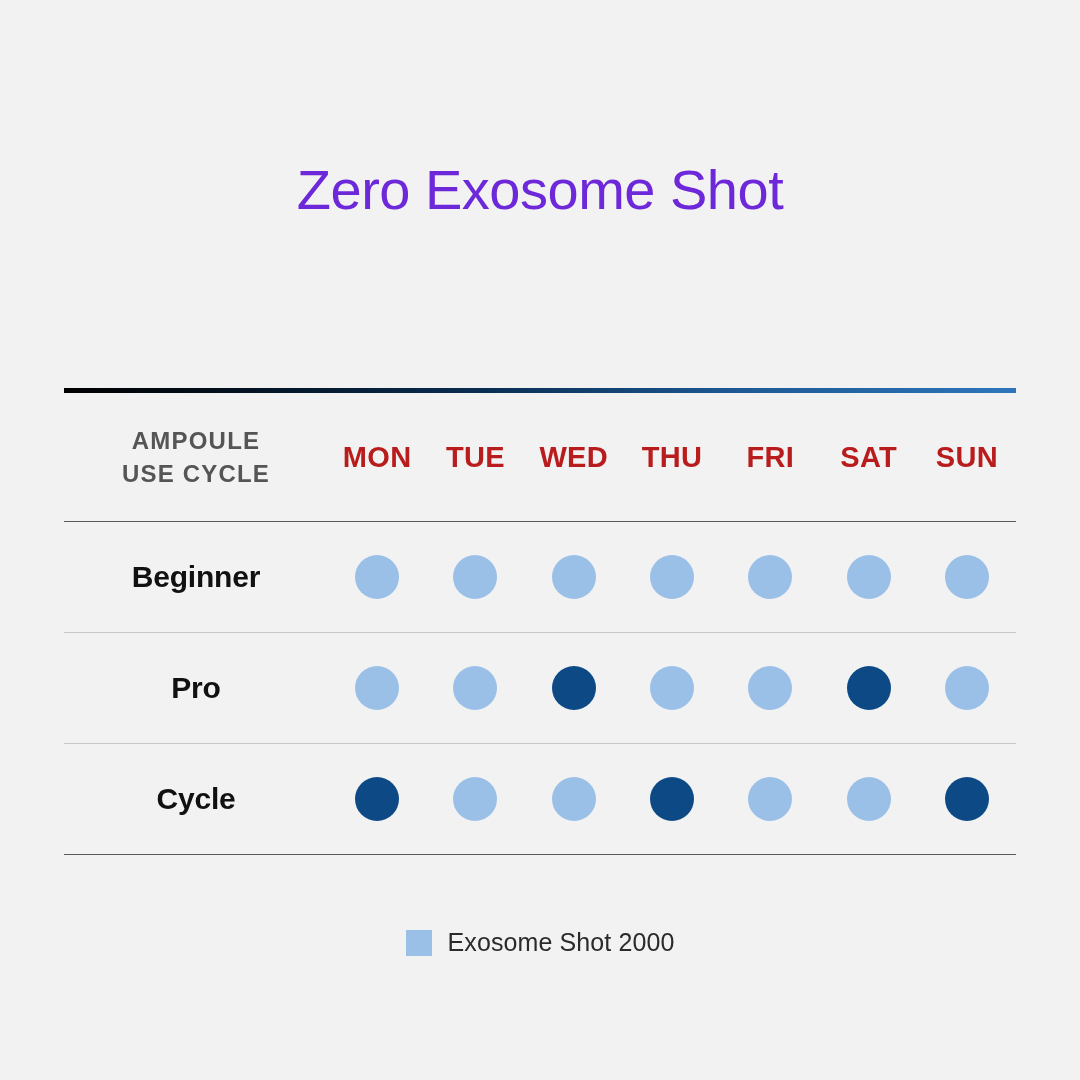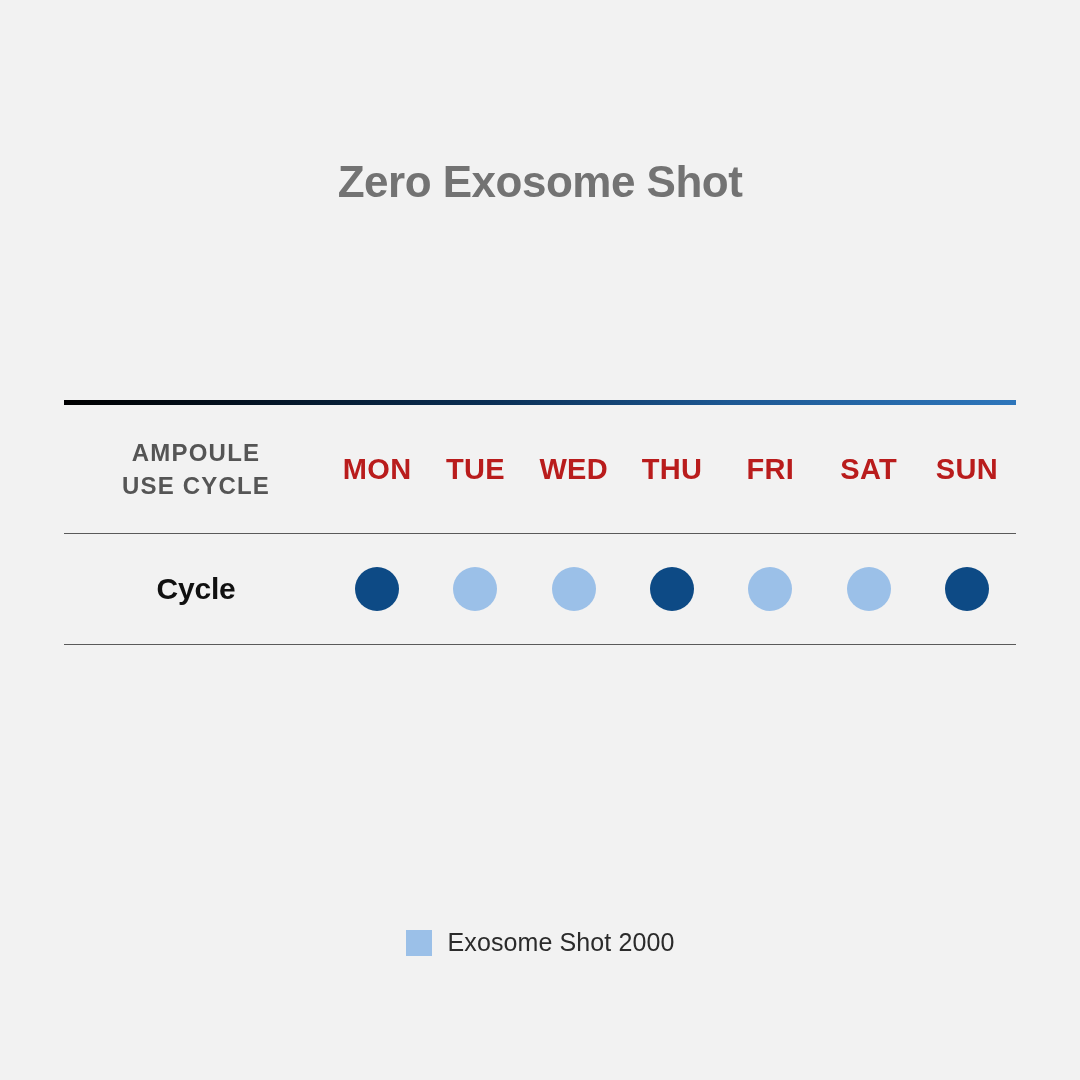--- a/index.html
+++ b/index.html
@@ -26,32 +26,32 @@
   
   .title-block {
     position: absolute;
     top: 150px;
     left: 0;
     width: 1080px;
     text-align: center;
   }
   .title-line {
     display: block;
-    font-size: 44px;
-    font-weight: 700;
+    font-size: 56px;
+    font-weight: 400;
     line-height: 1.44;
     letter-spacing: -0.5px;
-    color: #737373;
+    color: #6d28d9;
   }
 
   
   .calendar {
     position: absolute;
     left: 64px;
-    top: 400px;
+    top: 388px;
     width: 952px;
   }
 
   .gradient-rule {
     height: 5px;
     width: 100%;
     background: linear-gradient(to right, #000000 0%, #03111f 18%, #0a2f55 45%, #1d5893 70%, #2e76bb 100%);
   }
 
   .cal-table {
@@ -191,21 +191,41 @@
           <th class="day-head">WED</th>
           <th class="day-head">THU</th>
           <th class="day-head">FRI</th>
           <th class="day-head">SAT</th>
           <th class="day-head">SUN</th>
         </tr>
       </thead>
 
       <tbody>
 
-
+        <tr class="body-row">
+          <td class="row-label divider-cell">Beginner</td>
+          <td class="dot-cell"><span class="dot" style="background: rgb(155, 192, 232);"></span></td>
+          <td class="dot-cell"><span class="dot" style="background: rgb(155, 192, 232);"></span></td>
+          <td class="dot-cell"><span class="dot" style="background: rgb(155, 192, 232);"></span></td>
+          <td class="dot-cell"><span class="dot" style="background: rgb(155, 192, 232);"></span></td>
+          <td class="dot-cell"><span class="dot" style="background: rgb(155, 192, 232);"></span></td>
+          <td class="dot-cell"><span class="dot" style="background: rgb(155, 192, 232);"></span></td>
+          <td class="dot-cell"><span class="dot" style="background: rgb(155, 192, 232);"></span></td>
+        </tr>
+
+        <tr class="body-row">
+          <td class="row-label divider-cell">Pro</td>
+          <td class="dot-cell"><span class="dot" style="background: rgb(155, 192, 232);"></span></td>
+          <td class="dot-cell"><span class="dot" style="background: rgb(155, 192, 232);"></span></td>
+          <td class="dot-cell"><span class="dot" style="background: rgb(13, 74, 133);"></span></td>
+          <td class="dot-cell"><span class="dot" style="background: rgb(155, 192, 232);"></span></td>
+          <td class="dot-cell"><span class="dot" style="background: rgb(155, 192, 232);"></span></td>
+          <td class="dot-cell"><span class="dot" style="background: rgb(13, 74, 133);"></span></td>
+          <td class="dot-cell"><span class="dot" style="background: rgb(155, 192, 232);"></span></td>
+        </tr>
 
         <tr class="body-row">
           <td class="row-label divider-cell">Cycle</td>
           <td class="dot-cell"><span class="dot" style="background: rgb(13, 74, 133);"></span></td>
           <td class="dot-cell"><span class="dot" style="background: rgb(155, 192, 232);"></span></td>
           <td class="dot-cell"><span class="dot" style="background: rgb(155, 192, 232);"></span></td>
           <td class="dot-cell"><span class="dot" style="background: rgb(13, 74, 133);"></span></td>
           <td class="dot-cell"><span class="dot" style="background: rgb(155, 192, 232);"></span></td>
           <td class="dot-cell"><span class="dot" style="background: rgb(155, 192, 232);"></span></td>
           <td class="dot-cell"><span class="dot" style="background: rgb(13, 74, 133);"></span></td>

